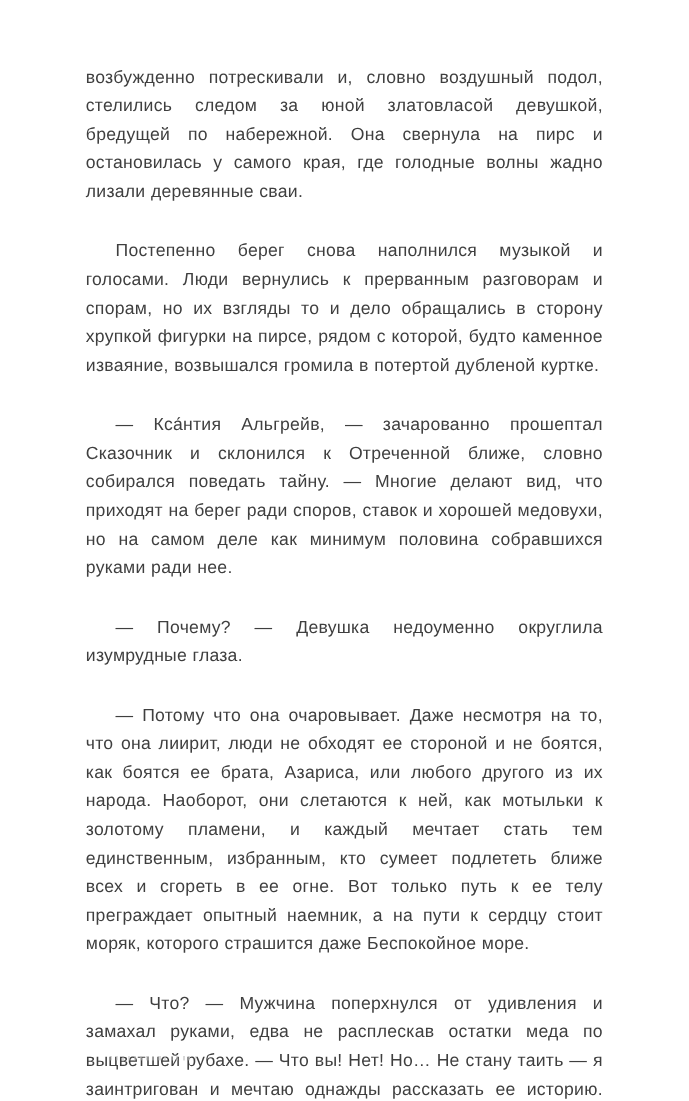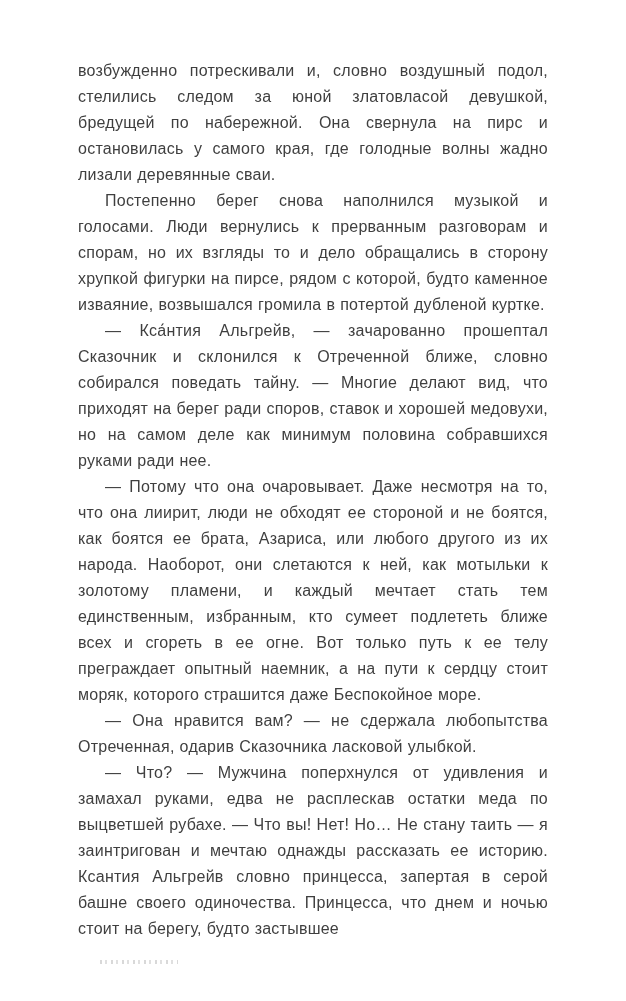--- a/index.html
+++ b/index.html
@@ -30,20 +30,21 @@
     hyphens: auto;
     -webkit-hyphens: auto;
     word-spacing: 0.02em;
   }
   .text-block p {
     margin: 0;
     padding: 0;
   }
   .text-block p.indent {
     text-indent: 27px;
+    margin-top: 28px;
   }
   
   .clipped-fragment {
     position: absolute;
     top: 960px;
     left: 100px;
     width: 78px;
     height: 4px;
     opacity: 0.55;
     background: repeating-linear-gradient(
@@ -56,18 +57,18 @@
   }
 </style>
 </head>
 <body>
 
 <div class="page">
   <div class="text-block" lang="ru">
     <p>возбужденно потрескивали и, словно воздушный подол, стелились следом за юной златовласой девушкой, бредущей по набережной. Она свернула на пирс и остановилась у самого края, где голодные волны жадно лизали деревянные сваи.</p>
     <p class="indent">Постепенно берег снова наполнился музыкой и голосами. Люди вернулись к прерванным разговорам и спорам, но их взгляды то и дело обращались в сторону хрупкой фигурки на пирсе, рядом с которой, будто каменное изваяние, возвышался громила в потертой дубленой куртке.</p>
     <p class="indent">— Кса́нтия Альгрейв, — зачарованно прошептал Сказочник и склонился к Отреченной ближе, словно собирался поведать тайну. — Многие делают вид, что приходят на берег ради споров, ставок и хорошей медовухи, но на самом деле как минимум половина собравшихся руками ради нее.</p>
+    <p class="indent">— Почему? — Девушка недоуменно округлила изумрудные глаза.</p>
     <p class="indent">— Потому что она очаровывает. Даже несмотря на то, что она лиирит, люди не обходят ее стороной и не боятся, как боятся ее брата, Азариса, или любого другого из их народа. Наоборот, они слетаются к ней, как мотыльки к золотому пламени, и каждый мечтает стать тем единственным, избранным, кто сумеет подлететь ближе всех и сгореть в ее огне. Вот только путь к ее телу преграждает опытный наемник, а на пути к сердцу стоит моряк, которого страшится даже Беспокойное море.</p>
-    <p class="indent">— Она нравится вам? — не сдержала любопытства Отреченная, одарив Сказочника ласковой улыбкой.</p>
     <p class="indent">— Что? — Мужчина поперхнулся от удивления и замахал руками, едва не расплескав остатки меда по выцветшей рубахе. — Что вы! Нет! Но… Не стану таить — я заинтригован и мечтаю однажды рассказать ее историю. Ксантия Альгрейв словно принцесса, запертая в серой башне своего одиночества. Принцесса, что днем и ночью стоит на берегу, будто застывшее</p>
   </div>
   <div class="clipped-fragment"></div>
 </div>
 
 </body></html>

